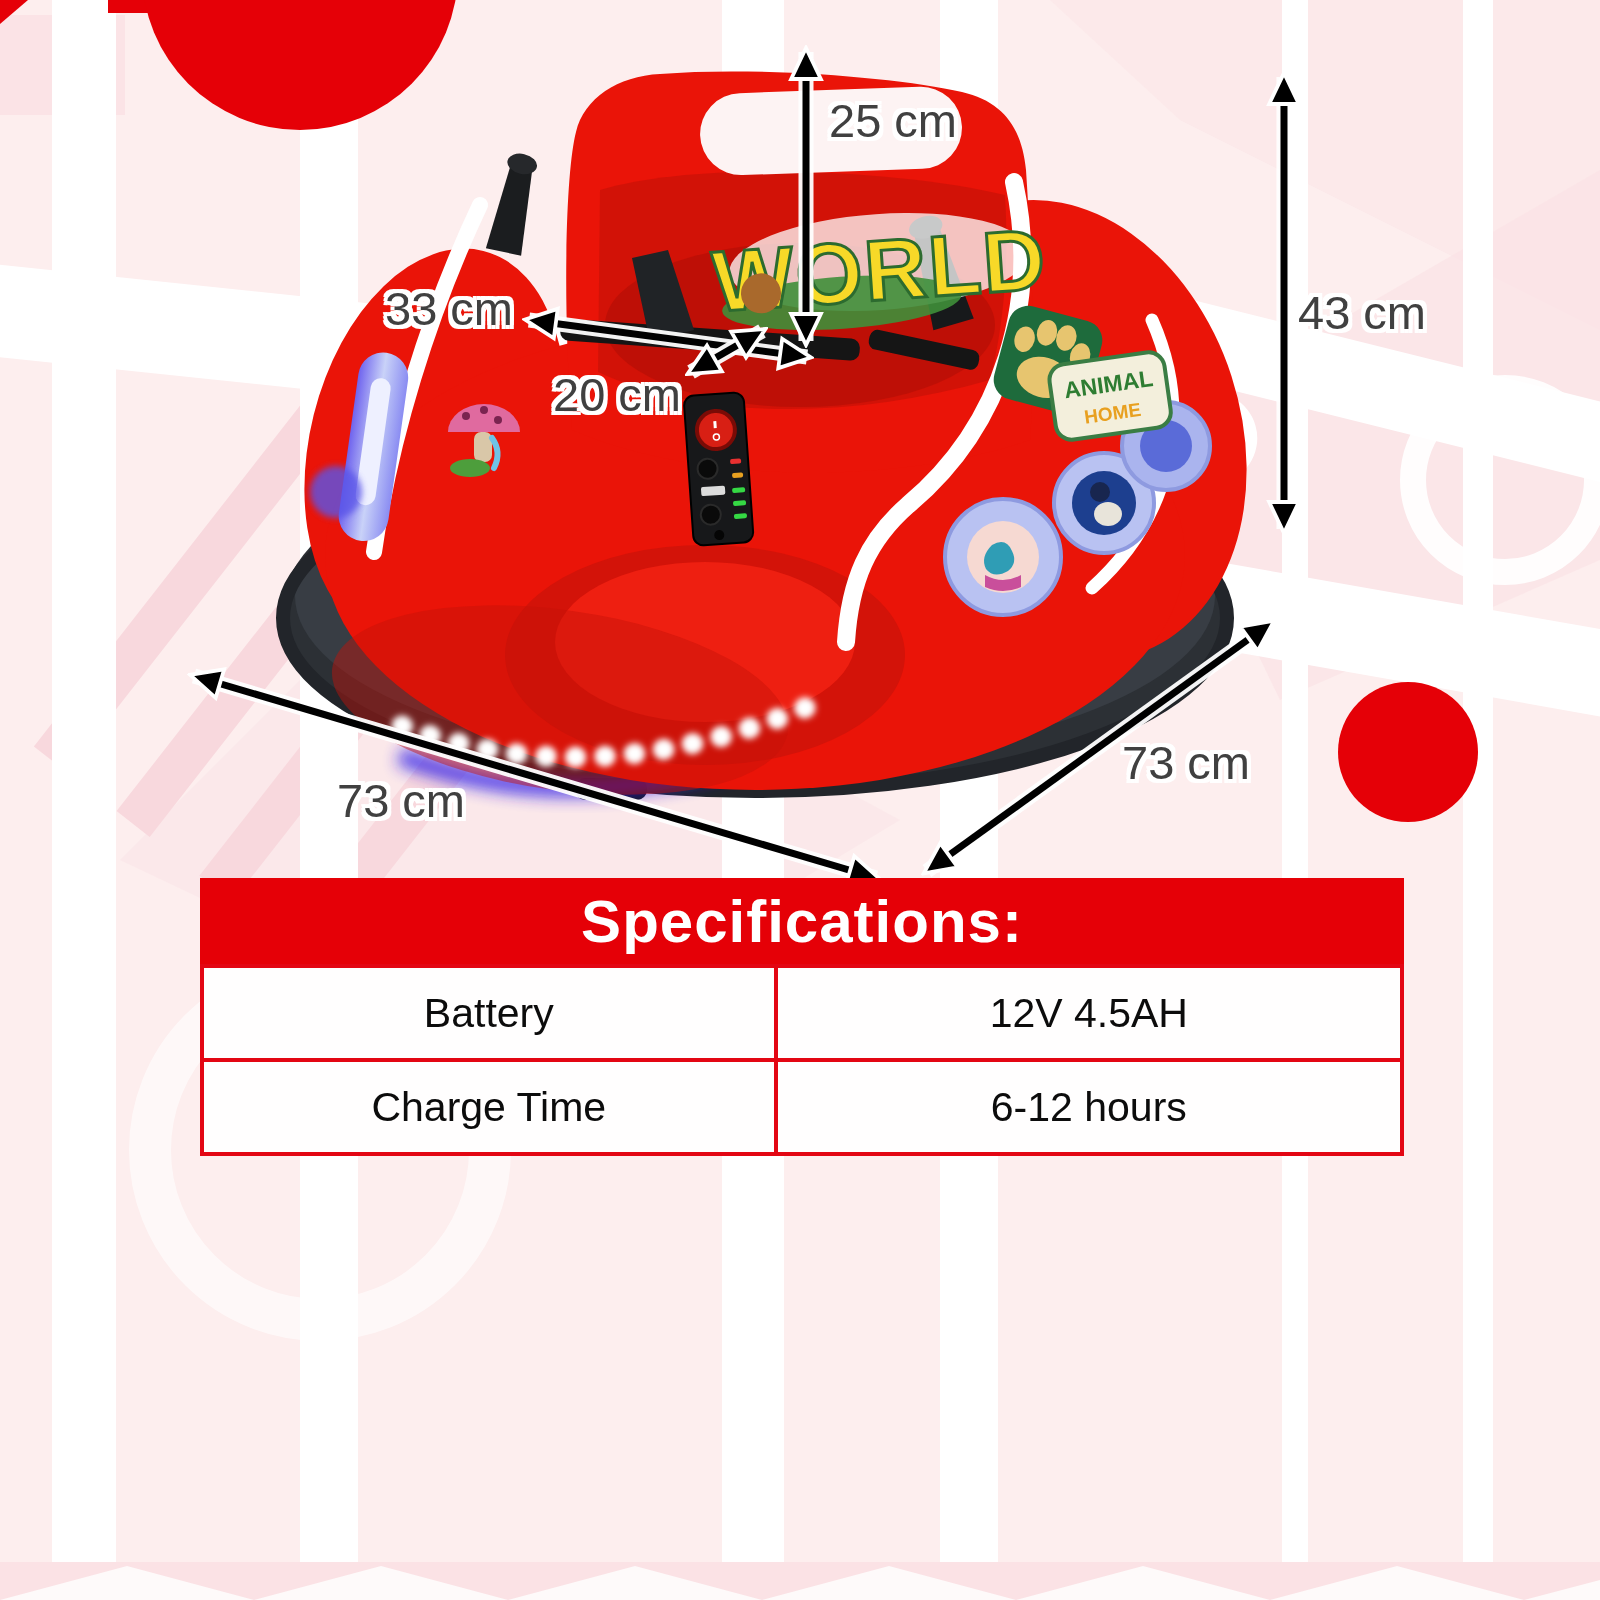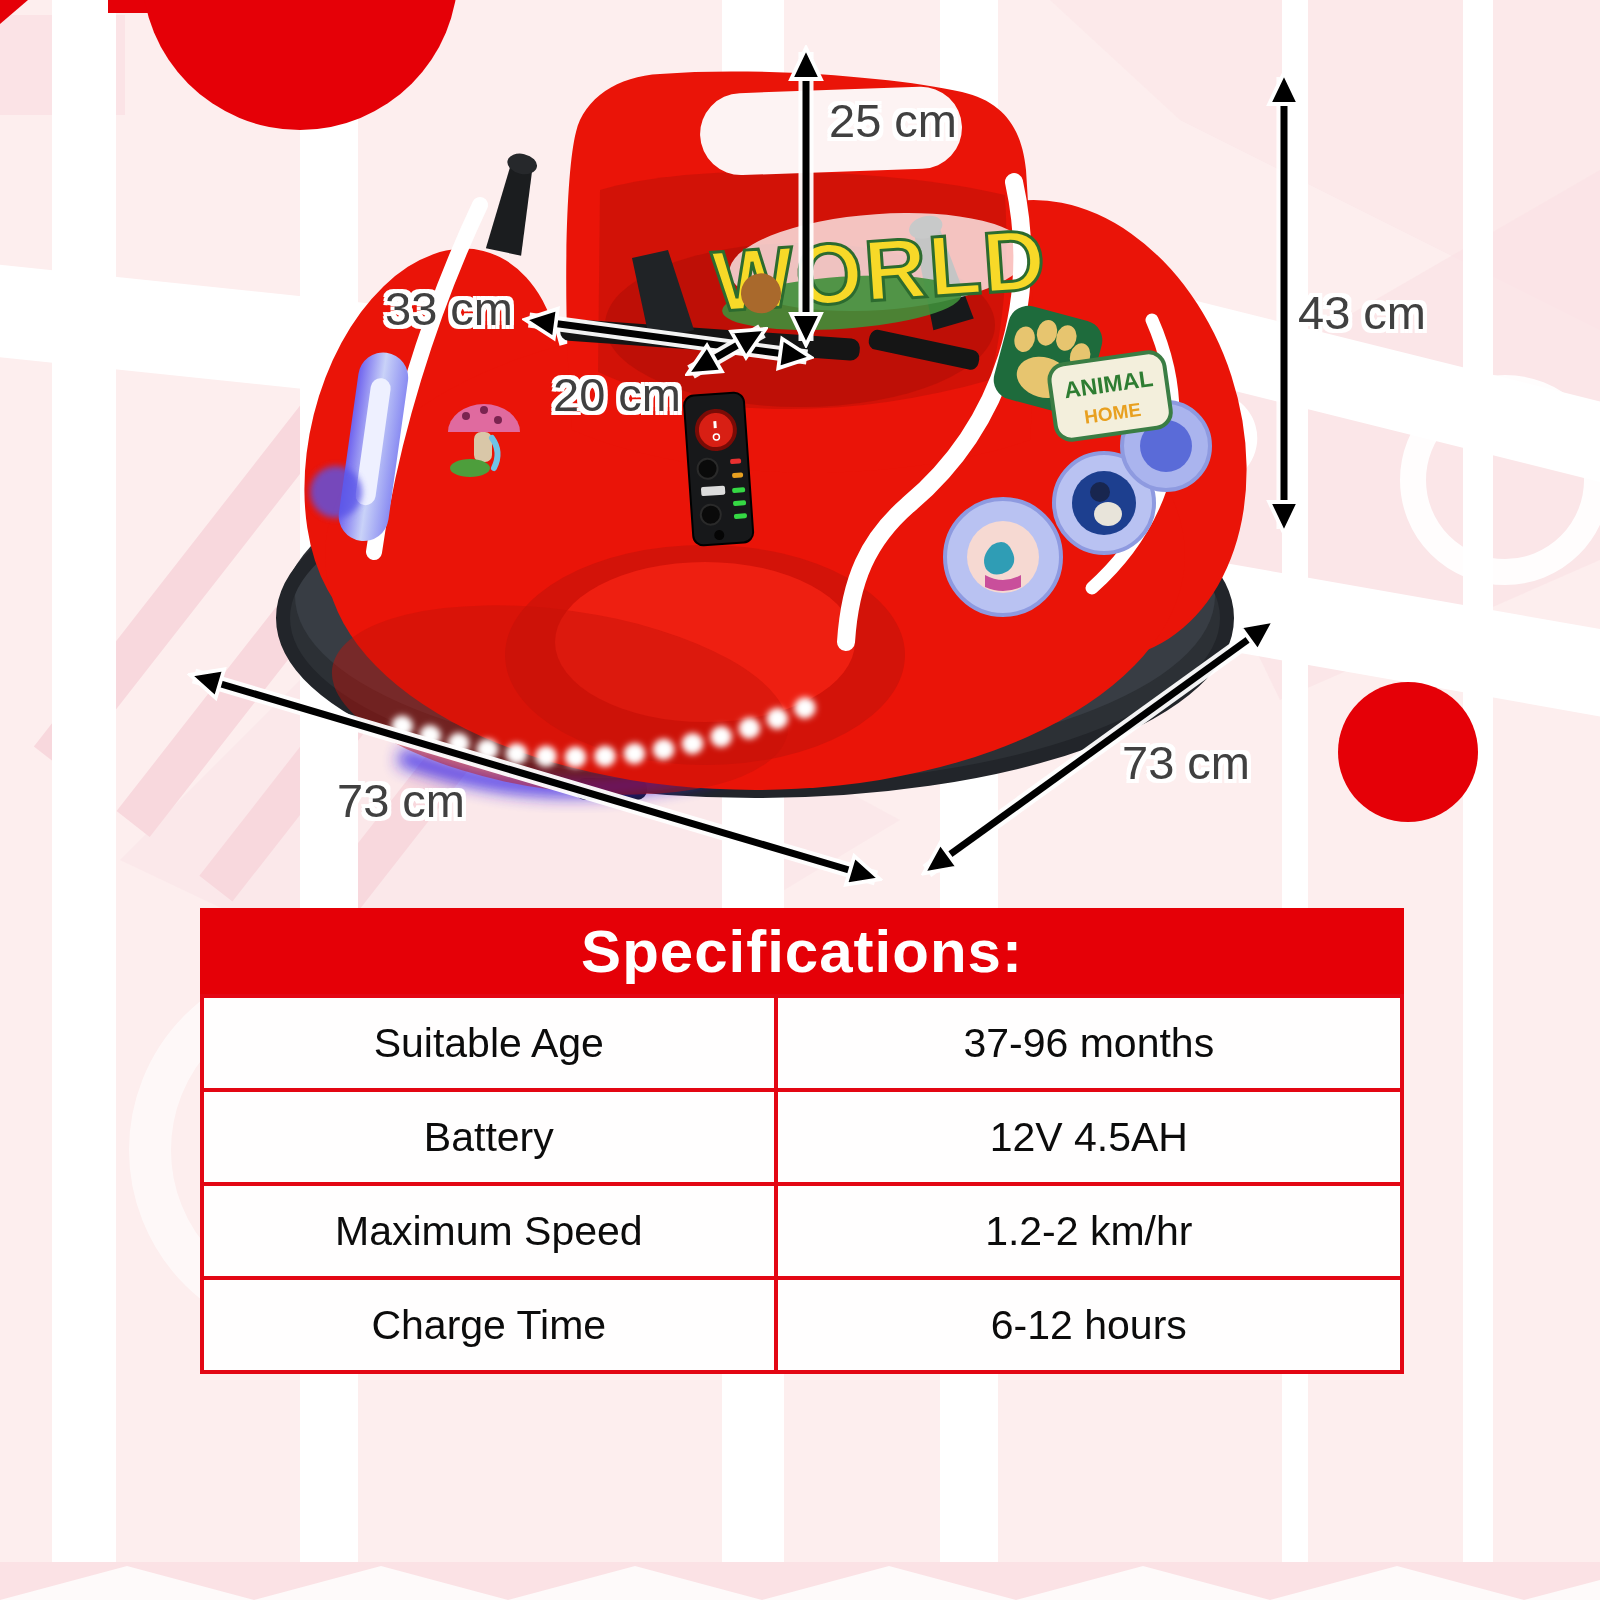--- a/index.html
+++ b/index.html
@@ -3,21 +3,21 @@
 <meta charset="utf-8">
 <style>
   html,body{margin:0;padding:0;}
   body{width:1600px;height:1600px;position:relative;overflow:hidden;
        background:#fdeeee;font-family:"Liberation Sans",sans-serif;}
   #bg, #car{position:absolute;left:0;top:0;width:1600px;height:1600px;}
   .dim-label{position:absolute;transform:translate(-50%,-50%);
     font:47px/1.05 "Liberation Sans",sans-serif;color:#404040;white-space:nowrap;
     text-shadow:-4px -4px 0 #fff,4px -4px 0 #fff,-4px 4px 0 #fff,4px 4px 0 #fff,
                  0 -4px 0 #fff,0 4px 0 #fff,-4px 0 0 #fff,4px 0 0 #fff;}
-  .spec-wrap{position:absolute;left:200px;top:908px;width:1204px;}
+  .spec-wrap{position:absolute;left:200px;top:878px;width:1204px;}
   .spec-header{background:#e50007;height:86px;display:flex;align-items:center;justify-content:center;}
   .spec-header span{color:#fff;font-size:60px;font-weight:800;letter-spacing:1px;
      font-family:"Liberation Sans",sans-serif;}
   table.spec{border-collapse:collapse;width:100%;table-layout:fixed;background:#fff;}
   table.spec td{border:4px solid #e30613;height:88px;text-align:center;vertical-align:middle;
      font-size:41px;color:#0c0c0c;background:#fffefe;font-family:"Liberation Sans",sans-serif;}
   td.c1{width:47.3%;}
 </style>
 </head>
 <body>
@@ -231,30 +231,22 @@
 <div class="dim-label" style="left:401px;top:801px;">73 cm</div>
 <div class="dim-label" style="left:1186px;top:763px;">73 cm</div>
 
 <div class="spec-wrap">
   <div class="spec-header">
     <span>Specifications:</span>
   </div>
   <table class="spec">
     <tbody>
       <tr>
-        <td class="c1">Suitable Age</td>
-        <td>37-96 months</td>
-      </tr>
-      <tr>
         <td class="c1">Battery</td>
         <td>12V 4.5AH</td>
-      </tr>
-      <tr>
-        <td class="c1">Maximum Speed</td>
-        <td>1.2-2 km/hr</td>
       </tr>
       <tr>
         <td class="c1">Charge Time</td>
         <td>6-12 hours</td>
       </tr>
     </tbody>
   </table>
 </div>
 
 </body></html>

